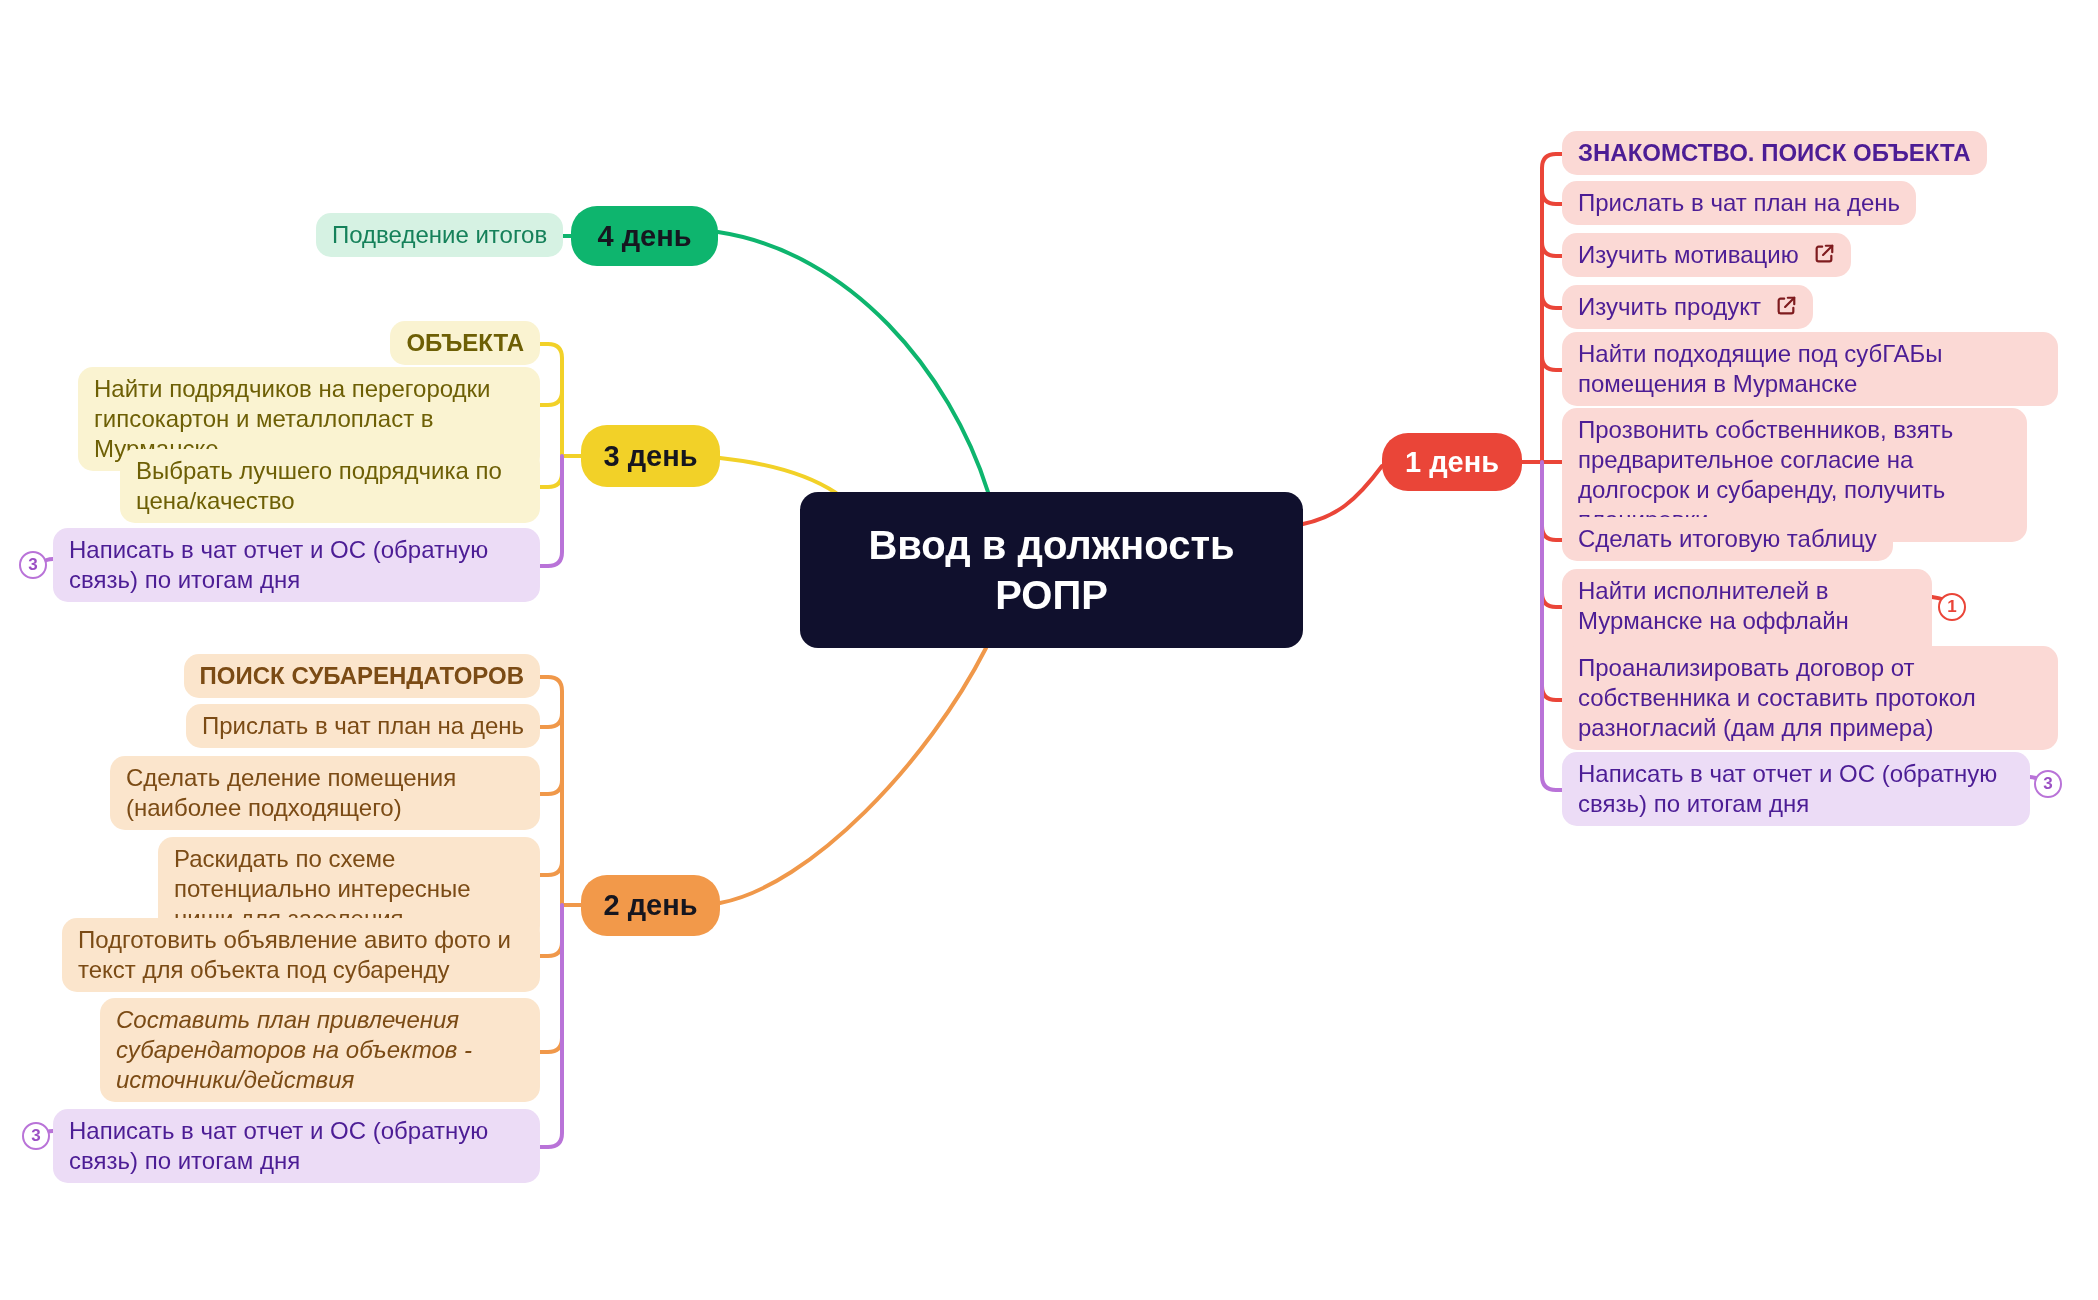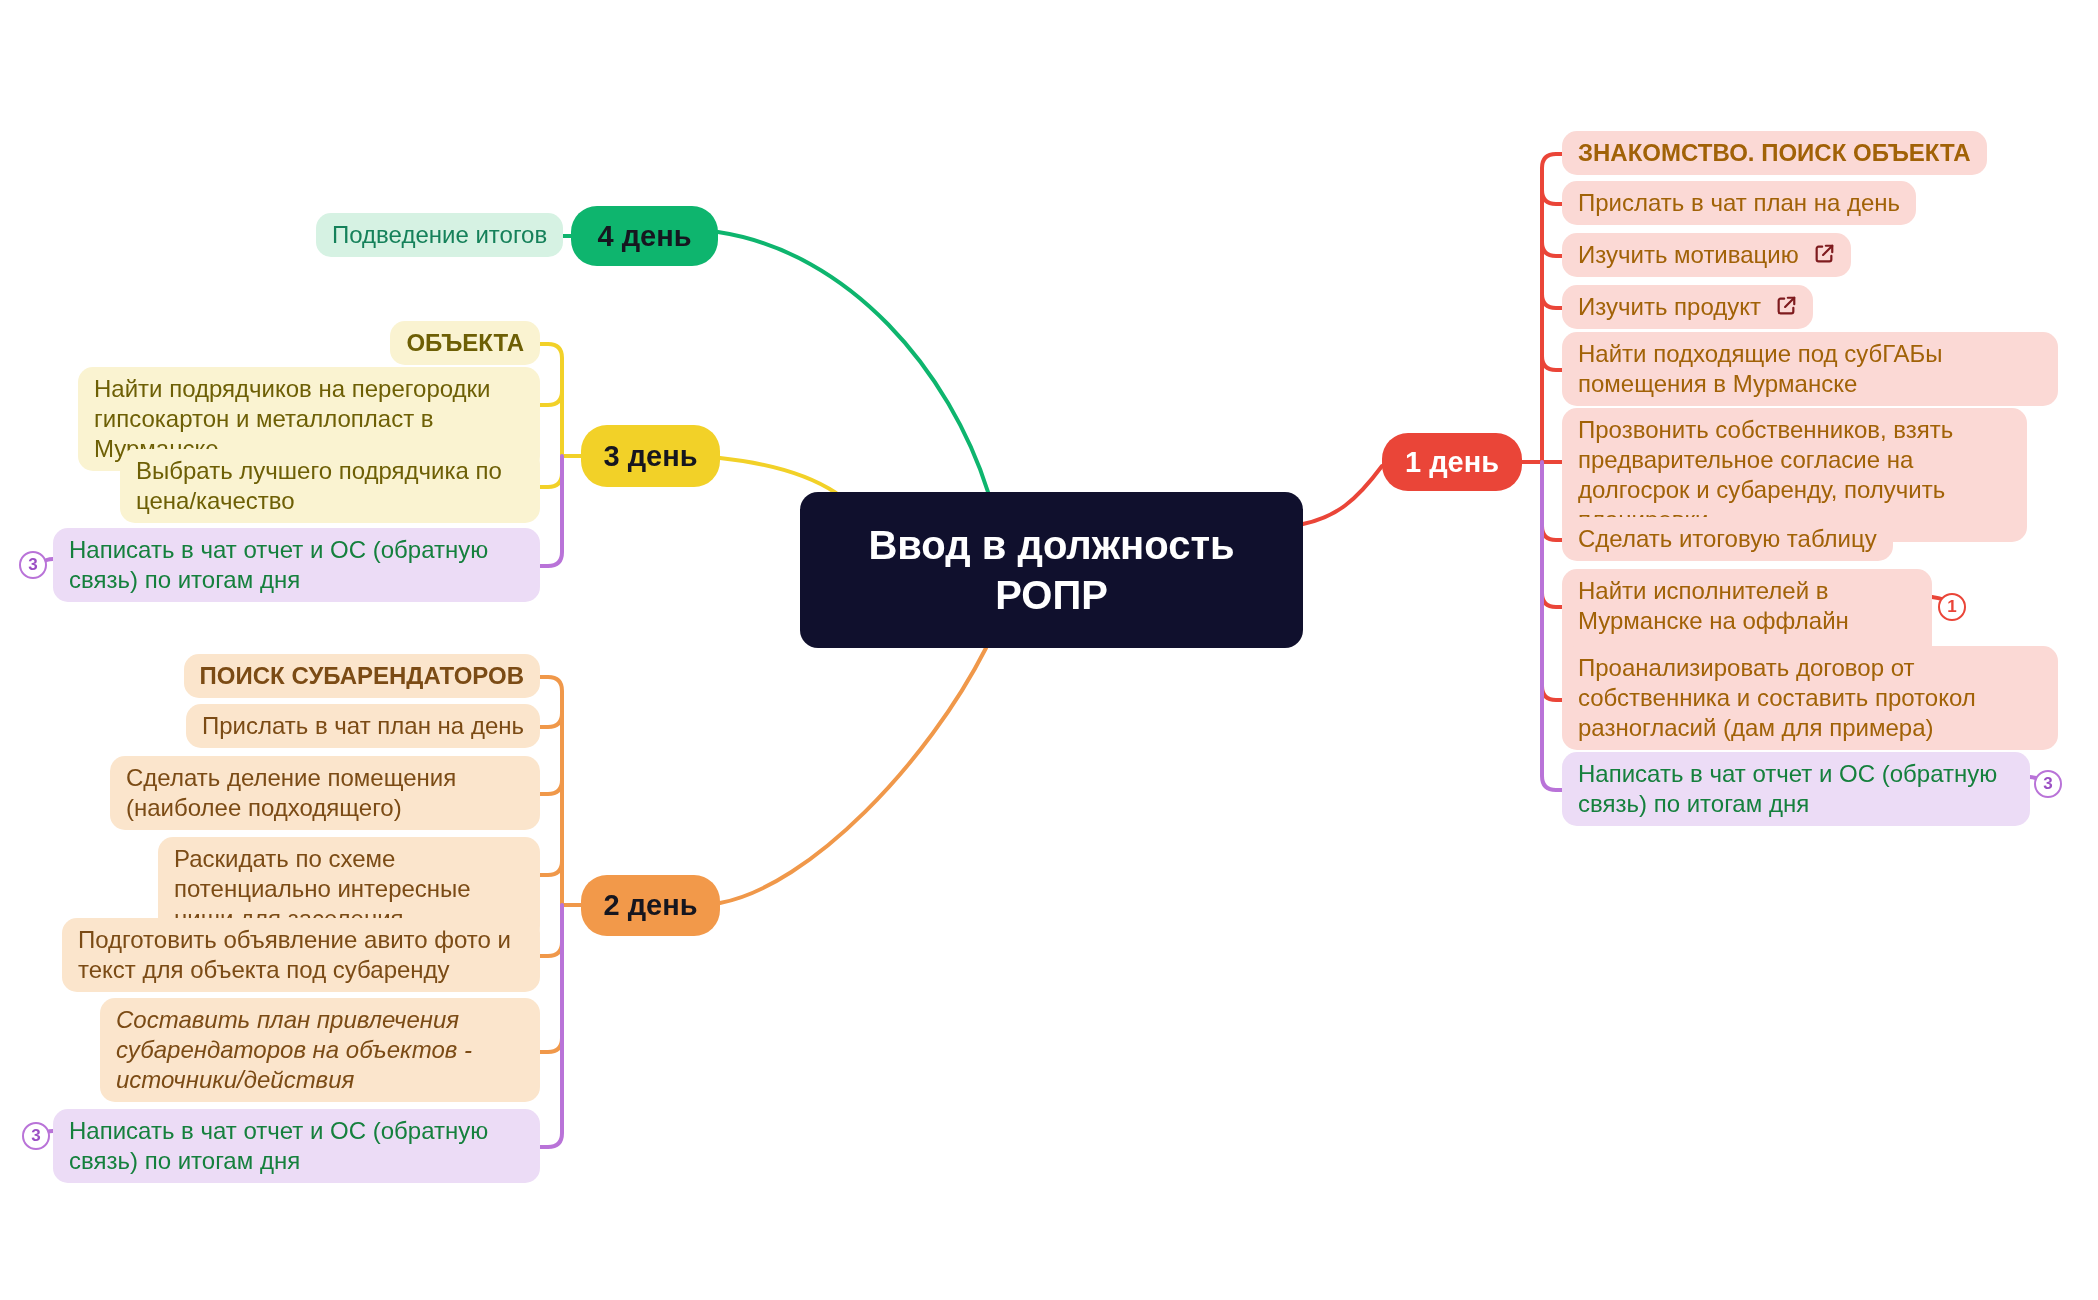--- a/index.html
+++ b/index.html
@@ -7,25 +7,25 @@
               font-family:"Liberation Sans", sans-serif; }
   .canvas { position:absolute; left:0; top:0; width:2098px; height:1300px; }
   svg.wires { position:absolute; left:0; top:0; width:2098px; height:1300px; }
   svg.wires path { fill:none; stroke-width:4; stroke-linecap:round; }
 
   .item { position:absolute; border-radius:15px; padding:7px 16px;
           font-size:24px; line-height:30px; font-weight:500; }
   .nowrap { white-space:nowrap; }
   .hdr { font-weight:700; }
 
-  .pink   { background:#fbd9d5; color:#a16207; }
+  .pink   { background:#fbd9d5; color:#4c1d95; }
   .paleyellow { background:#faf3d1; color:#6d5f05; }
   .peach  { background:#fbe5cc; color:#7b4b15; }
   .mint   { background:#d6f2e3; color:#15815a; }
-  .lilac  { background:#ecdcf6; color:#15803d; }
+  .lilac  { background:#ecdcf6; color:#4c1d95; }
 
   .daynode { position:absolute; border-radius:26px; display:flex;
              align-items:center; justify-content:center;
              font-size:29px; font-weight:600; color:#16161f; }
   .day4 { left:571px; top:206px; width:147px; height:60px; background:#0eb56e; }
   .day3 { left:581px; top:425px; width:139px; height:62px; background:#f2d128; }
   .day2 { left:581px; top:875px; width:139px; height:61px; background:#f2994a; }
   .day1 { left:1382px; top:433px; width:140px; height:58px; background:#ea4538; color:#ffffff; }
 
   .central { position:absolute; left:800px; top:492px; width:503px; height:156px;

